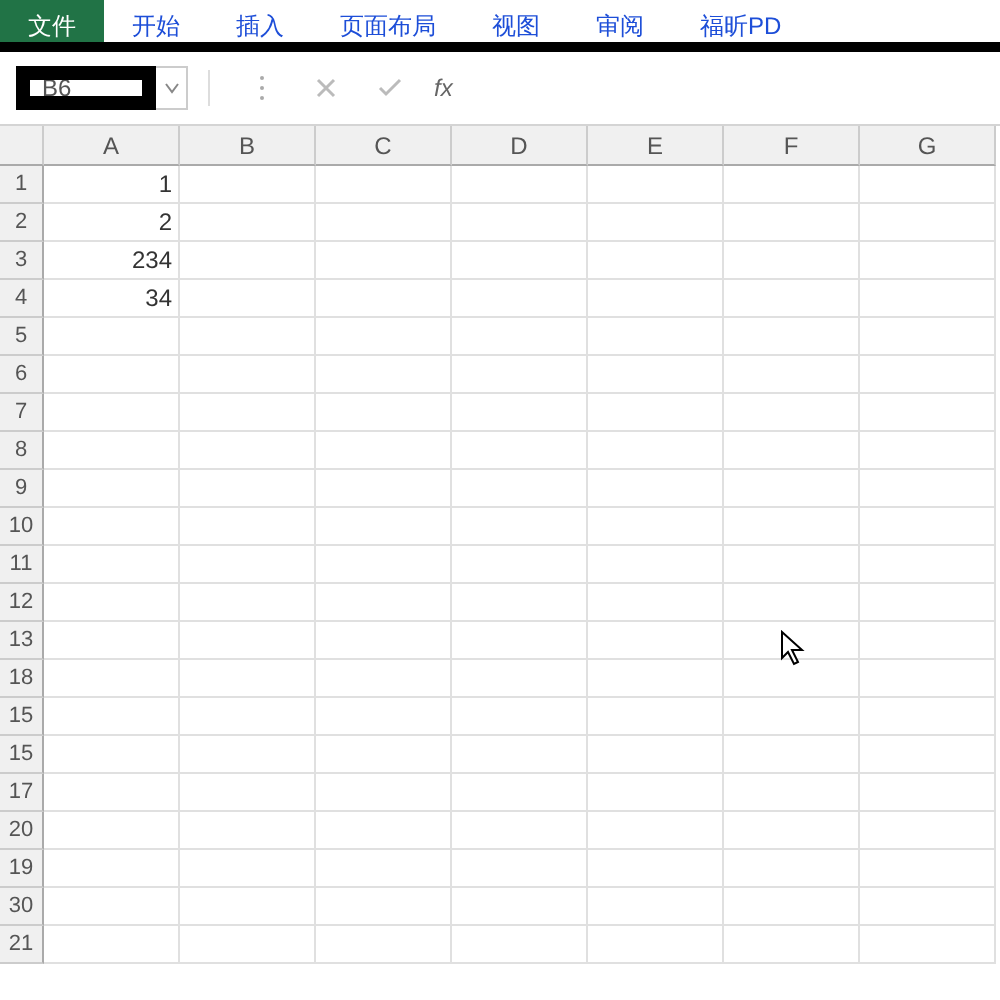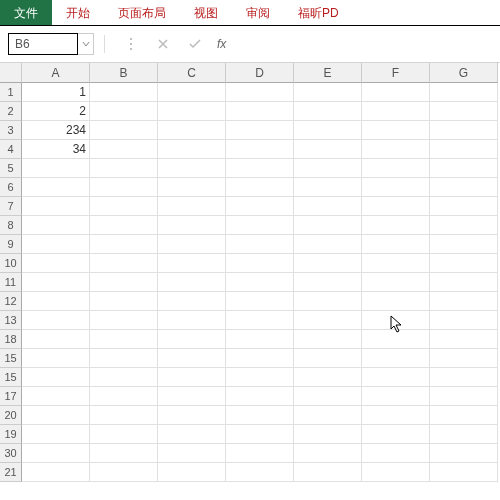--- a/index.html
+++ b/index.html
@@ -1,23 +1,23 @@
 <!DOCTYPE html>
 <html><head>
 <meta charset="utf-8">
 <style>
 * { margin: 0; padding: 0; box-sizing: border-box; font-family: "Microsoft YaHei", Arial, sans-serif; }
 body { background: #fff; overflow: hidden; width: 500px; height: 500px; }
 
-.menubar { display: flex; height: 26px; background: #fff; border-bottom: 1px solid #000000; font-size: 12px; }
-.menu-item { padding: 5px 14px; cursor: pointer; color: #b91c1c; }
+.menubar { display: flex; height: 26px; background: #fff; border-bottom: 5px solid #000000; font-size: 12px; }
+.menu-item { padding: 5px 14px; cursor: pointer; color: #1d4ed8; }
 .menu-item.active { background: #217346; color: #fff; }
 
 .toolbar-row { display: flex; align-items: center; height: 24px; border-bottom: 1px solid #d4d4d4; padding: 18px 8px; }
-.name-box { width: 70px; height: 22px; border: 1px solid #000000; font-size: 12px; padding: 2px 6px; color: #555; background: #fff; }
+.name-box { width: 70px; height: 22px; border: 7px solid #000000; font-size: 12px; padding: 2px 6px; color: #555; background: #fff; }
 .name-box-arrow { width: 16px; height: 22px; border: 1px solid #ccc; border-left: none; display: flex; align-items: center; justify-content: center; }
 .tb-sep { width: 1px; height: 18px; background: #ddd; margin: 0 10px; }
 .tb-icon { width: 20px; height: 20px; margin: 0 6px; display: flex; align-items: center; justify-content: center; color: #aaa; }
 .fx-label { font-style: italic; font-size: 12px; color: #666; margin-left: 6px; margin-right: 8px; text-align: center; }
 .formula-input { flex: 1; height: 22px; border: none; font-size: 12px; padding: 2px 6px; outline: none; }
 
 .sheet { display: flex; }
 .corner { width: 22px; height: 20px; background: #f0f0f0; border-right: 1px solid #ccc; border-bottom: 1px solid #aaa; }
 .col-headers { display: flex; }
 .col-h { width: 68px; height: 20px; background: #f0f0f0; border-right: 1px solid #ccc; border-bottom: 1px solid #aaa; text-align: center; font-size: 12px; color: #555; line-height: 20px; }
@@ -27,20 +27,21 @@
 .cell { width: 68px; height: 19px; border-right: 1px solid #e0e0e0; border-bottom: 1px solid #e0e0e0; font-size: 12px; padding: 0 3px; text-align: right; line-height: 19px; color: #333; }
 
 .cursor { position: absolute; left: 390px; top: 315px; pointer-events: none; }
 </style>
 </head>
 <body>
 
 <div class="menubar">
   <div class="menu-item active">文件</div>
   <div class="menu-item">开始</div>
+  <div class="menu-item">插入</div>
   <div class="menu-item">页面布局</div>
   <div class="menu-item">视图</div>
   <div class="menu-item">审阅</div>
   <div class="menu-item">福昕PD</div>
 </div>
 
 <div class="toolbar-row">
   <input class="name-box" value="B6" style="">
   <div class="name-box-arrow">
     <svg width="8" height="8" viewBox="0 0 8 8">

